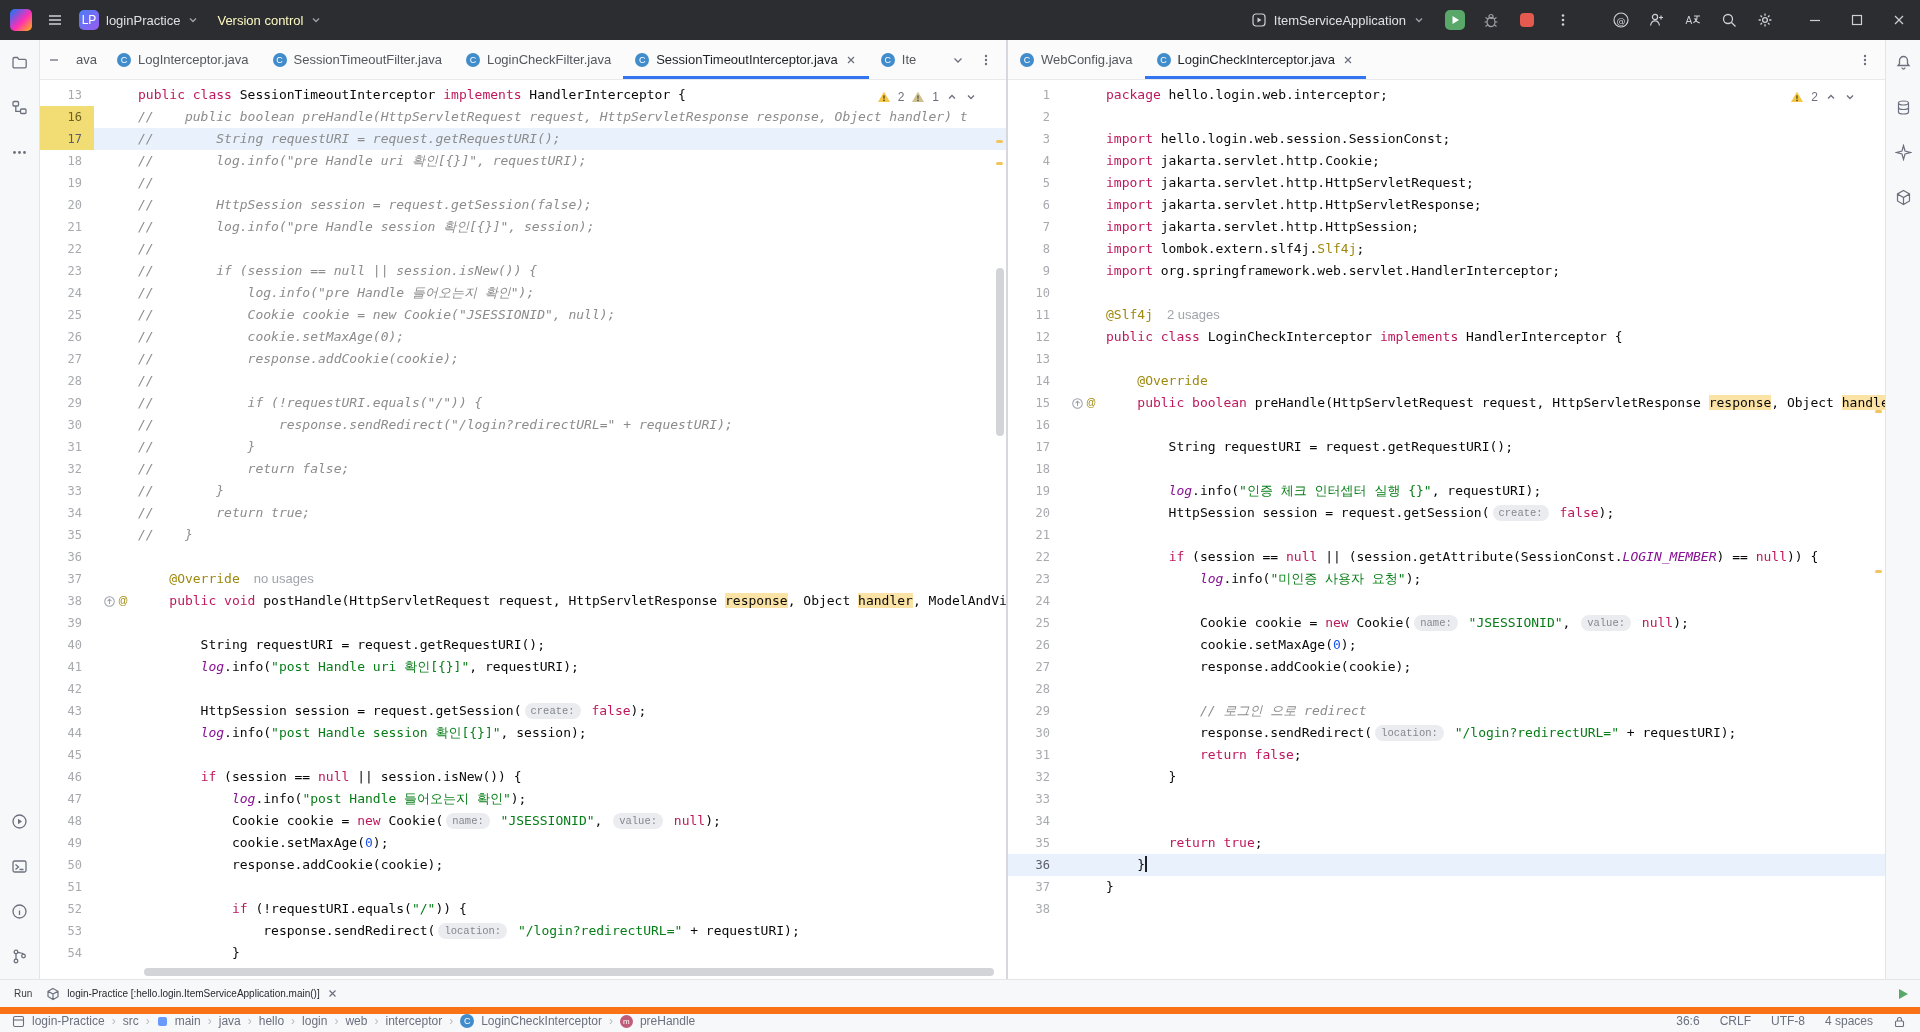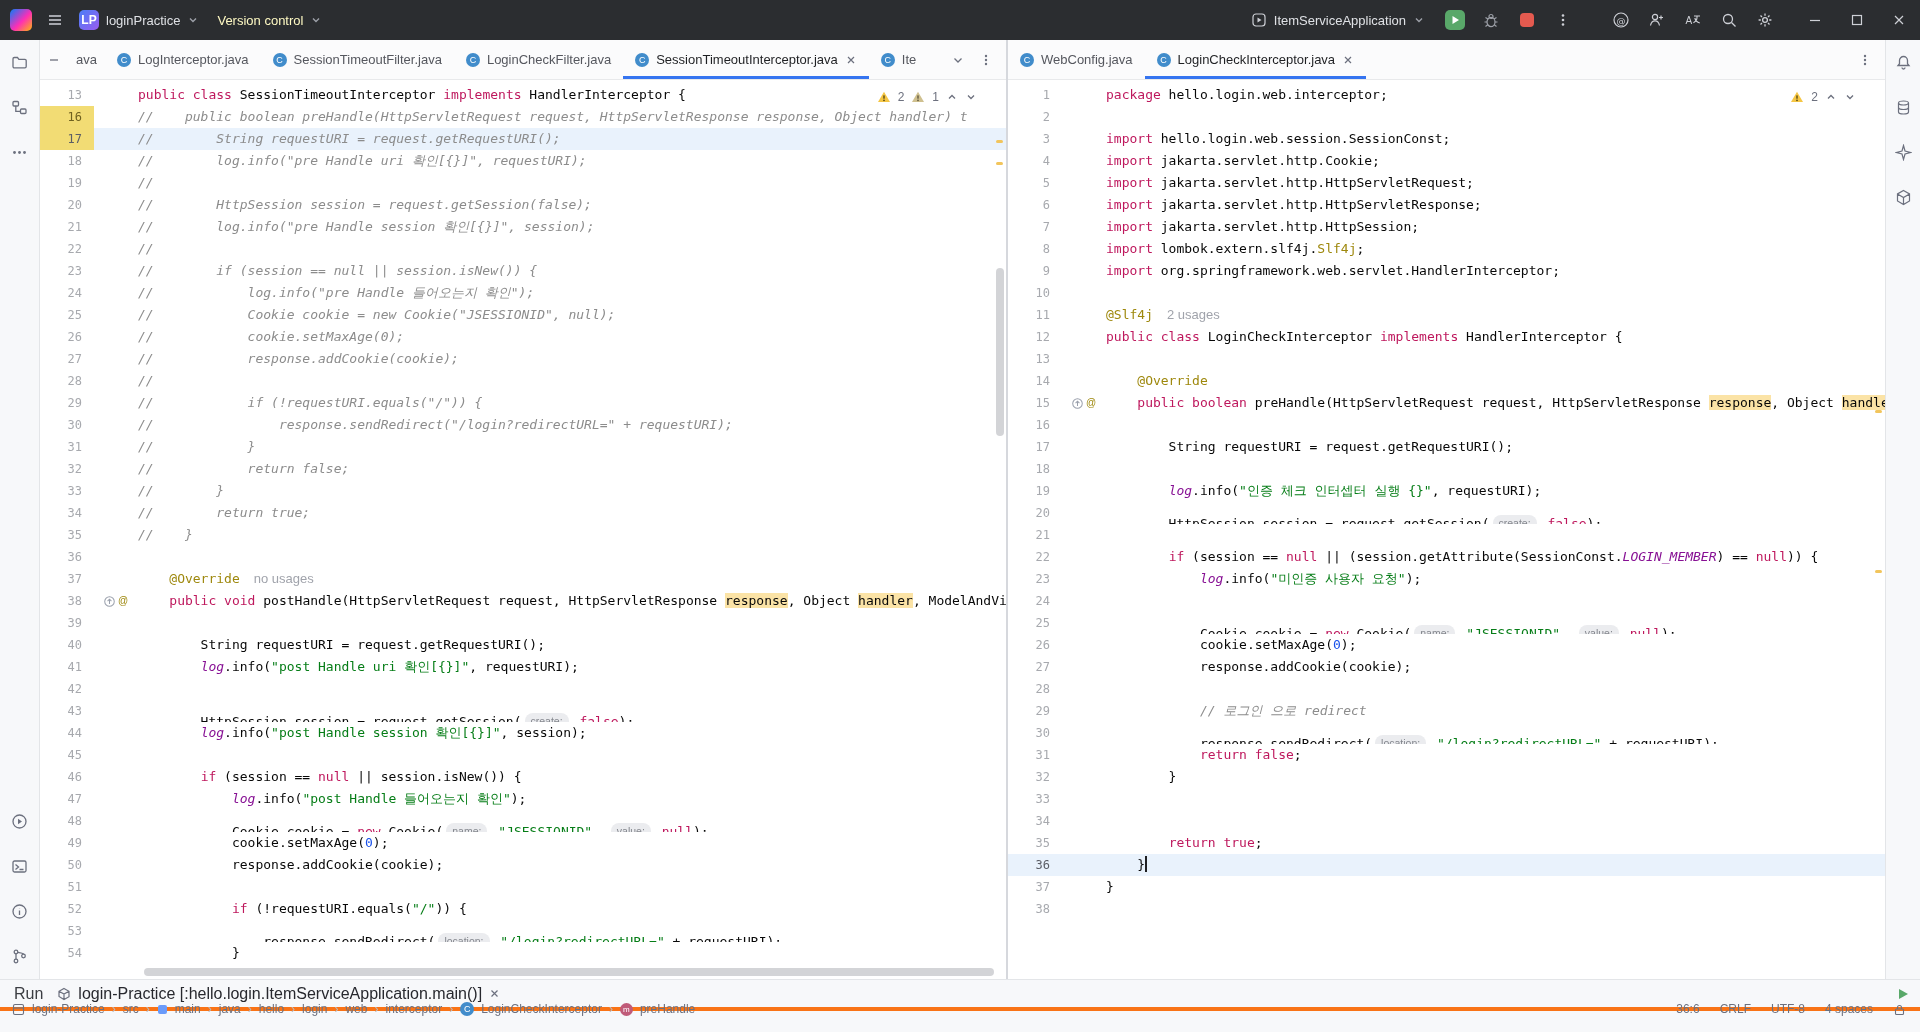--- a/index.html
+++ b/index.html
@@ -6,21 +6,21 @@
     font-family:"Liberation Sans",sans-serif;-webkit-font-smoothing:antialiased;}
   *{box-sizing:border-box}
   button{background:none;border:0;padding:0;margin:0;display:flex;align-items:center;justify-content:center;cursor:default;font:inherit;color:inherit}
   .app{width:1920px;height:1032px;display:flex;flex-direction:column}
 
   
   .titlebar{height:40px;background:#2B2D30;display:flex;align-items:center;color:#DFE1E5;font-size:13px;flex:0 0 40px;padding:0 0 0 10px}
   .ide-logo{width:22px;height:22px;border-radius:5px;background:linear-gradient(135deg,#087CFA 0%,#FE2EB6 55%,#FDB60D 100%);display:inline-block;margin-right:8px;flex:0 0 22px}
   .tb-icon{width:30px;height:30px;border-radius:6px}
   .tb-widget{display:flex;align-items:center;gap:7px;height:30px;padding:0 9px;border-radius:6px}
-  .badge-lp{width:20px;height:20px;border-radius:5px;background:linear-gradient(135deg,#4A7EF6,#9A5CF0);color:#fff;font-size:12px;font-weight:bold;display:flex;align-items:center;justify-content:center}
+  .badge-lp{width:20px;height:20px;border-radius:5px;background:linear-gradient(135deg,#4A7EF6,#9A5CF0);color:#fff;font-size:12px;font-weight:normal;display:flex;align-items:center;justify-content:center}
   .vcs-label{color:#fef9c3}
   .tb-right{margin-left:auto;display:flex;align-items:center;height:100%}
   .run-widget{display:flex;align-items:center;gap:6px;margin-right:28px}
   .tb-icons{display:flex;align-items:center;gap:6px;margin-right:14px}
   .win-controls{display:flex;height:100%}
   .win-btn{width:42px;height:40px}
 
   
   .main{flex:1 1 auto;display:flex;min-height:0}
   .stripe{background:#F7F8FA;display:flex;flex-direction:column;align-items:center;padding:9px 0 10px;gap:19px}
@@ -57,36 +57,36 @@
   .g-at{color:#9E880D;font-size:10px;font-family:"Liberation Sans",sans-serif}
   .code{flex:1 1 auto;overflow:hidden;color:#080808}
   .tk-p{color:#080808}
   .tk-k{color:#be185d;font-weight:400}
   .tk-s{color:#067D17}
   .tk-c{color:#8C8C8C;font-style:italic}
   .tk-a{color:#9E880D}
   .tk-f{color:#871094;font-style:italic}
   .tk-n{color:#1750EB}
   .tk-w{background:#FBE3A6;color:#080808}
-  .tk-h{display:inline-block;background:#EBECEF;color:#84878E;font-size:10.5px;line-height:14px;border-radius:8px;padding:1px 6px;margin:13px 3px;font-family:Liberation Sans, sans-serif;vertical-align:1px}
+  .tk-h{display:inline-block;background:#EBECEF;color:#84878E;font-size:10.5px;line-height:14px;border-radius:8px;padding:1px 6px;margin:3px 3px;font-family:Liberation Mono, monospace;vertical-align:1px}
   .tk-v{color:#A0A3AB;font-size:13px;font-family:"Liberation Sans",sans-serif;margin-left:14px}
   .caret{display:inline-block;width:2px;height:16px;background:#1F2023;vertical-align:-3px}
 
   .inspections{position:absolute;top:8px;right:22px;display:flex;align-items:center;gap:7px;background:rgba(255,255,255,.9);border-radius:8px;padding:2px 7px;font-size:12px;color:#6C707E;font-family:"Liberation Sans",sans-serif}
   .hscroll{position:absolute;left:104px;right:12px;bottom:3px;height:8px;border-radius:4px;background:#AEB0B6;opacity:.55}
   .vscroll{position:absolute;right:2px;top:188px;height:168px;width:8px;border-radius:4px;background:#AEB0B6;opacity:.55}
   .smark{position:absolute;right:3px;width:7px;height:3px;border-radius:1.5px;background:#F2C55C}
 
   
-  .runbar{height:28px;flex:0 0 28px;background:#F7F8FA;border-top:1px solid #E3E5E8;display:flex;align-items:center;font-size:16px;color:#3B3D42;padding:0 10px 0 14px;gap:14px}
+  .runbar{height:28px;flex:0 0 28px;background:#F7F8FA;border-top:1px solid #E3E5E8;display:flex;align-items:center;font-size:10px;color:#3B3D42;padding:0 10px 0 14px;gap:14px}
   .runtab{display:flex;align-items:center;gap:7px;color:#27282E}
   .runbar-right{margin-left:auto;display:flex;align-items:center}
 
   
-  .statusbar{height:25px;flex:0 0 25px;background:#F7F8FA;border-top:4px solid #f97316;display:flex;align-items:flex-end;font-size:12px;color:#6C707E;padding:0 14px 16px 12px}
+  .statusbar{height:25px;flex:0 0 25px;background:#F7F8FA;border-top:7px solid #f97316;display:flex;align-items:flex-start;font-size:12px;color:#6C707E;padding:0 14px 16px 12px}
   .crumbs{display:flex;align-items:center;gap:7px;white-space:nowrap}
   .sep{color:#B9BBC1}
   .status-right{margin-left:auto;display:flex;align-items:center;gap:20px}
   .ic{display:inline-flex;align-items:center;justify-content:center}
 </style>
 </head>
 <body>
 
 <div class="app">
 

